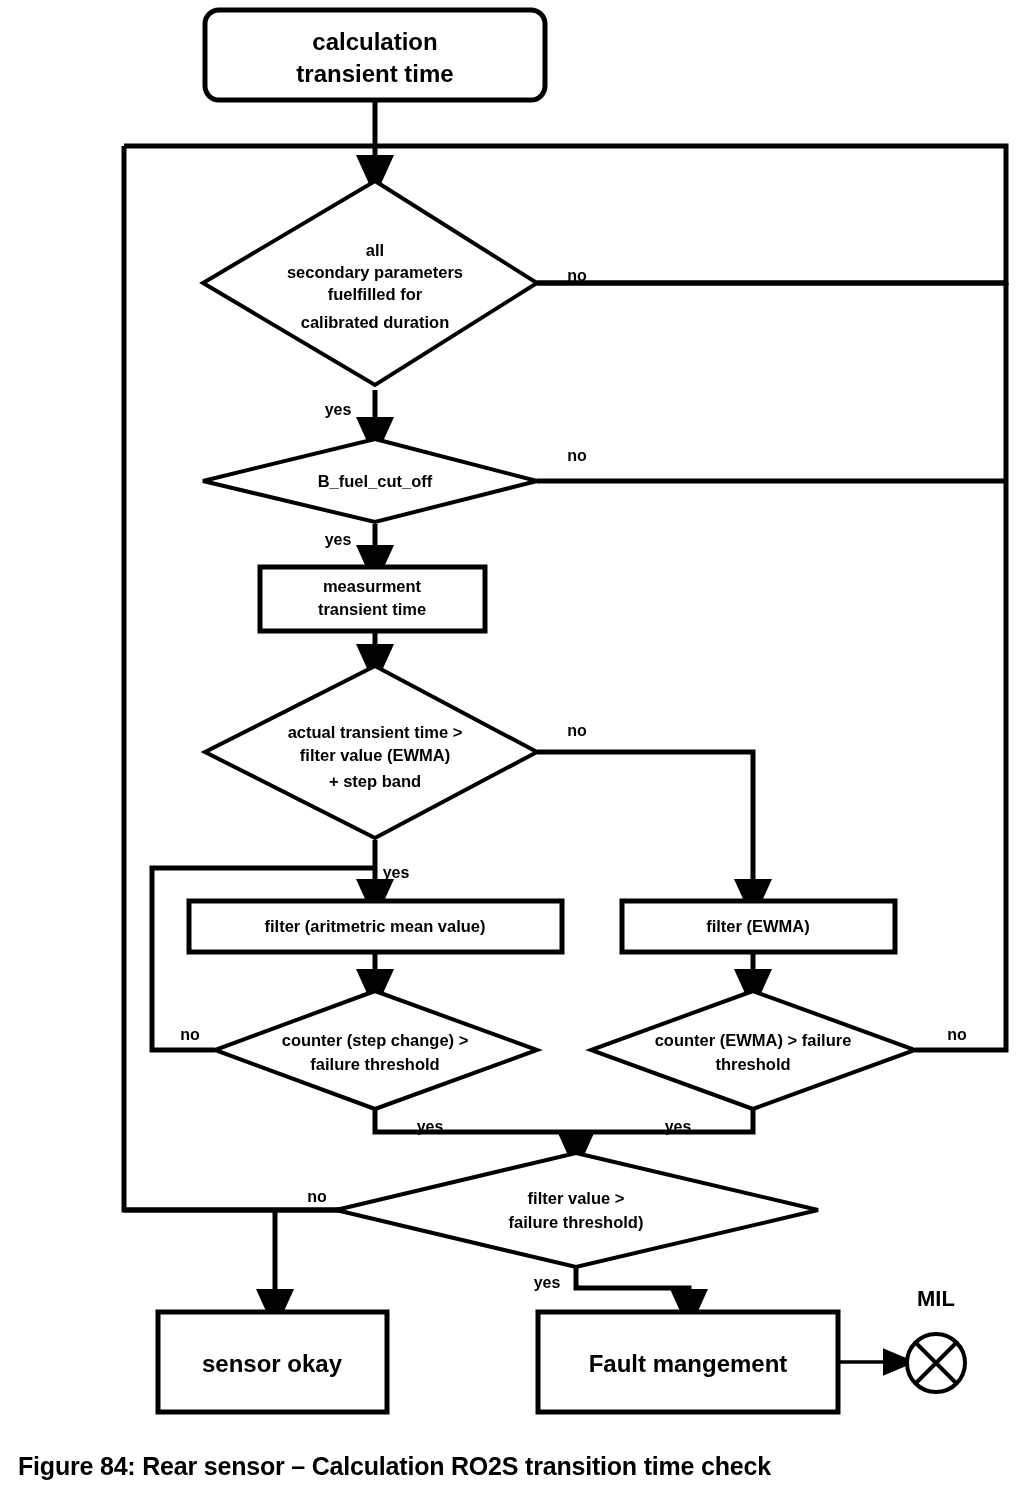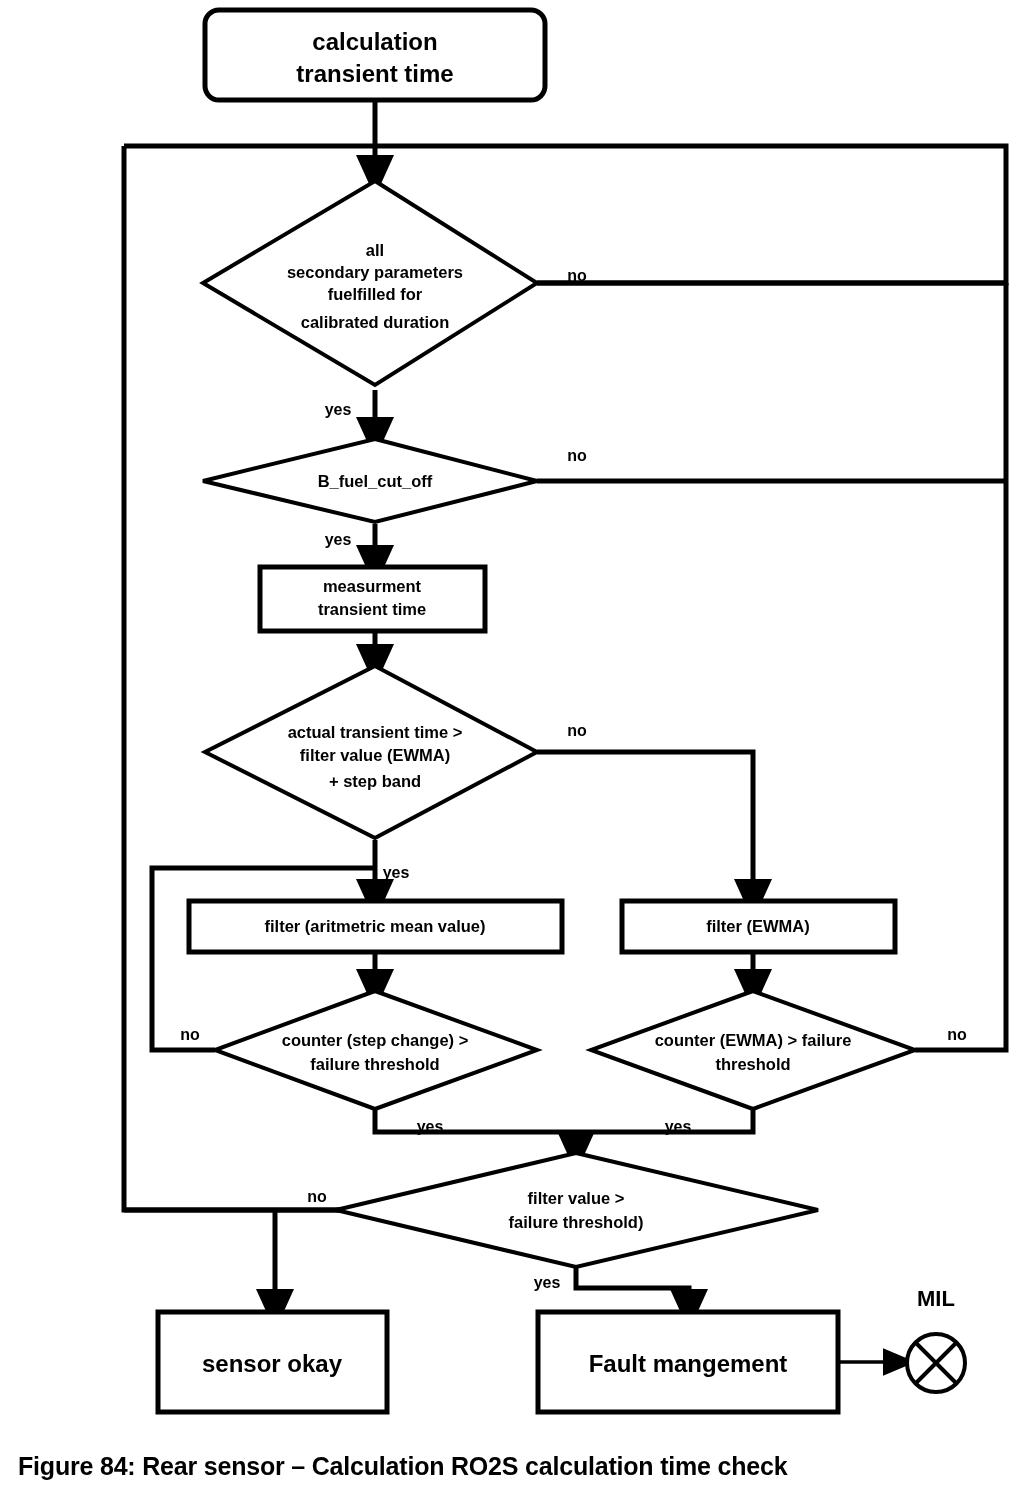--- a/index.html
+++ b/index.html
@@ -239,15 +239,15 @@
     <g>
       <text class="t-mil" x="936" y="1306">MIL</text>
       <g>
         <circle class="mil-circle" cx="936" cy="1363" r="29"></circle>
         <path class="mil-x" d="M916,1343 L956,1383 M956,1343 L916,1383"></path>
       </g>
     </g>
 
   </svg>
 
-  <div class="caption">Figure 84: Rear sensor – Calculation RO2S calculation time check</div>
+  <div class="caption">Figure 84: Rear sensor – Calculation RO2S transition time check</div>
 
 </div>
 
 </body></html>

